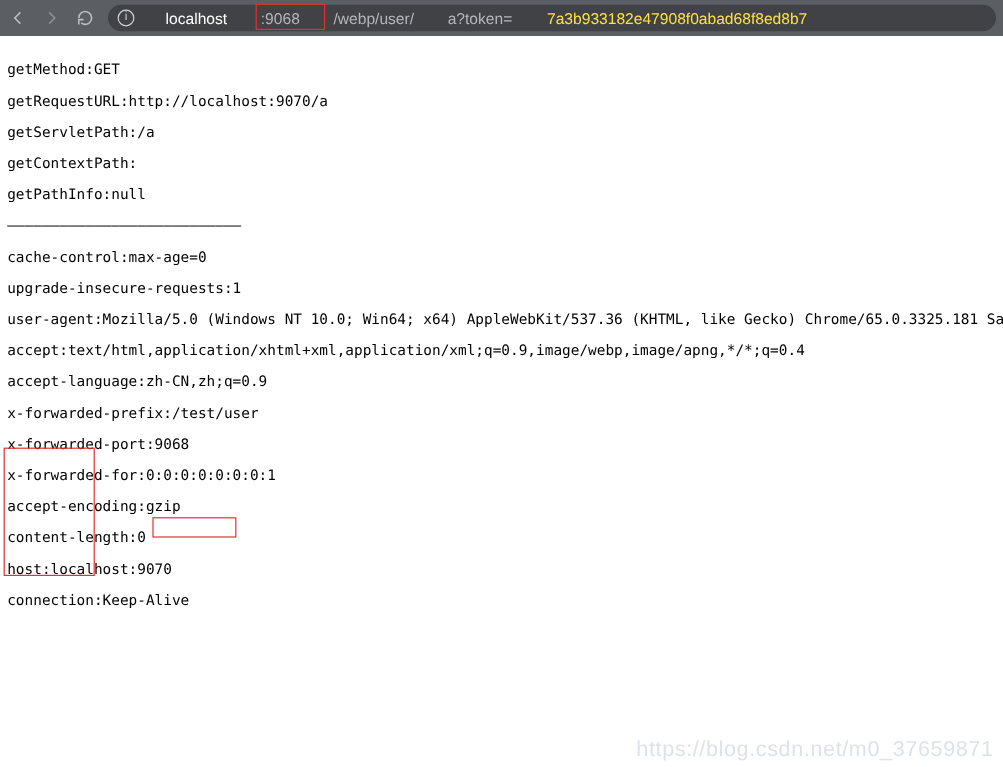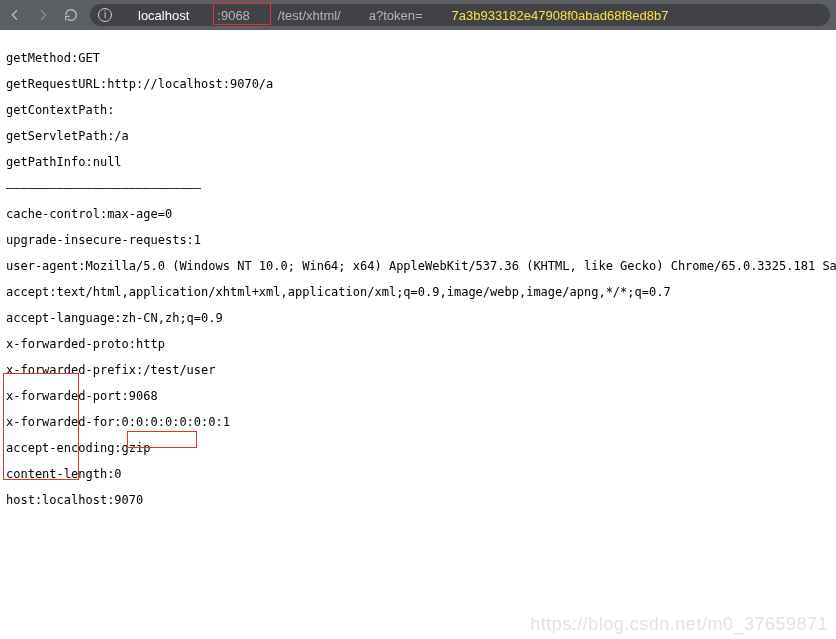--- a/index.html
+++ b/index.html
@@ -98,43 +98,43 @@
   </div>
   <div class="nav-btn">
     <svg viewBox="0 0 24 24" fill="none" stroke="currentColor" stroke-width="2">
         <path d="M4 12a8 8 0 1 1 3 6.2"></path>
         <path d="M4 20 L4 14 L10 14"></path>
       </svg>
   </div>
   <div class="url-pill">
     <span class="url-info-icon">i</span>
     <span>
-      <span class="url-host">localhost</span><span class="url-path">:9068</span><span class="url-path">/test/xhtml/</span><span class="url-path">a?token=</span><span class="url-query" style="opacity:0;">____</span><span class="url-query">7a3b933182e47908f0abad68f8ed8b7</span>
+      <span class="url-host">localhost</span><span class="url-path">:9068</span><span class="url-path">/webp/user/</span><span class="url-path">a?token=</span><span class="url-query" style="opacity:0;">____</span><span class="url-query">7a3b933182e47908f0abad68f8ed8b7</span>
     </span>
   </div>
 </div>
 
 <div class="page">
   <div class="row">getMethod:GET</div>
   <div class="row">getRequestURL:http://localhost:9070/a</div>
+  <div class="row">getServletPath:/a</div>
   <div class="row">getContextPath:</div>
-  <div class="row">getServletPath:/a</div>
   <div class="row">getPathInfo:null</div>
   <div class="row sep">———————————————————————————</div>
   <div class="row">cache-control:max-age=0</div>
   <div class="row">upgrade-insecure-requests:1</div>
   <div class="row">user-agent:Mozilla/5.0 (Windows NT 10.0; Win64; x64) AppleWebKit/537.36 (KHTML, like Gecko) Chrome/65.0.3325.181 Safari/537.36</div>
-  <div class="row">accept:text/html,application/xhtml+xml,application/xml;q=0.9,image/webp,image/apng,*/*;q=0.7</div>
+  <div class="row">accept:text/html,application/xhtml+xml,application/xml;q=0.9,image/webp,image/apng,*/*;q=0.4</div>
   <div class="row">accept-language:zh-CN,zh;q=0.9</div>
-  <div class="row">x-forwarded-proto:http</div>
   <div class="row">x-forwarded-prefix:/test/user</div>
   <div class="row">x-forwarded-port:9068</div>
   <div class="row">x-forwarded-for:0:0:0:0:0:0:0:1</div>
   <div class="row">accept-encoding:gzip</div>
   <div class="row">content-length:0</div>
   <div class="row">host:localhost:9070</div>
+  <div class="row">connection:Keep-Alive</div>
 </div>
 
 <div class="hl" style="left:213px; top:3px; width:58px; height:22px;"></div>
 <div class="hl" style="left:3px; top:373px; width:76px; height:107px;"></div>
 <div class="hl" style="left:127px; top:431px; width:70px; height:17px;"></div>
 
 <div class="watermark">https://blog.csdn.net/m0_37659871</div>
 
 </body></html>

